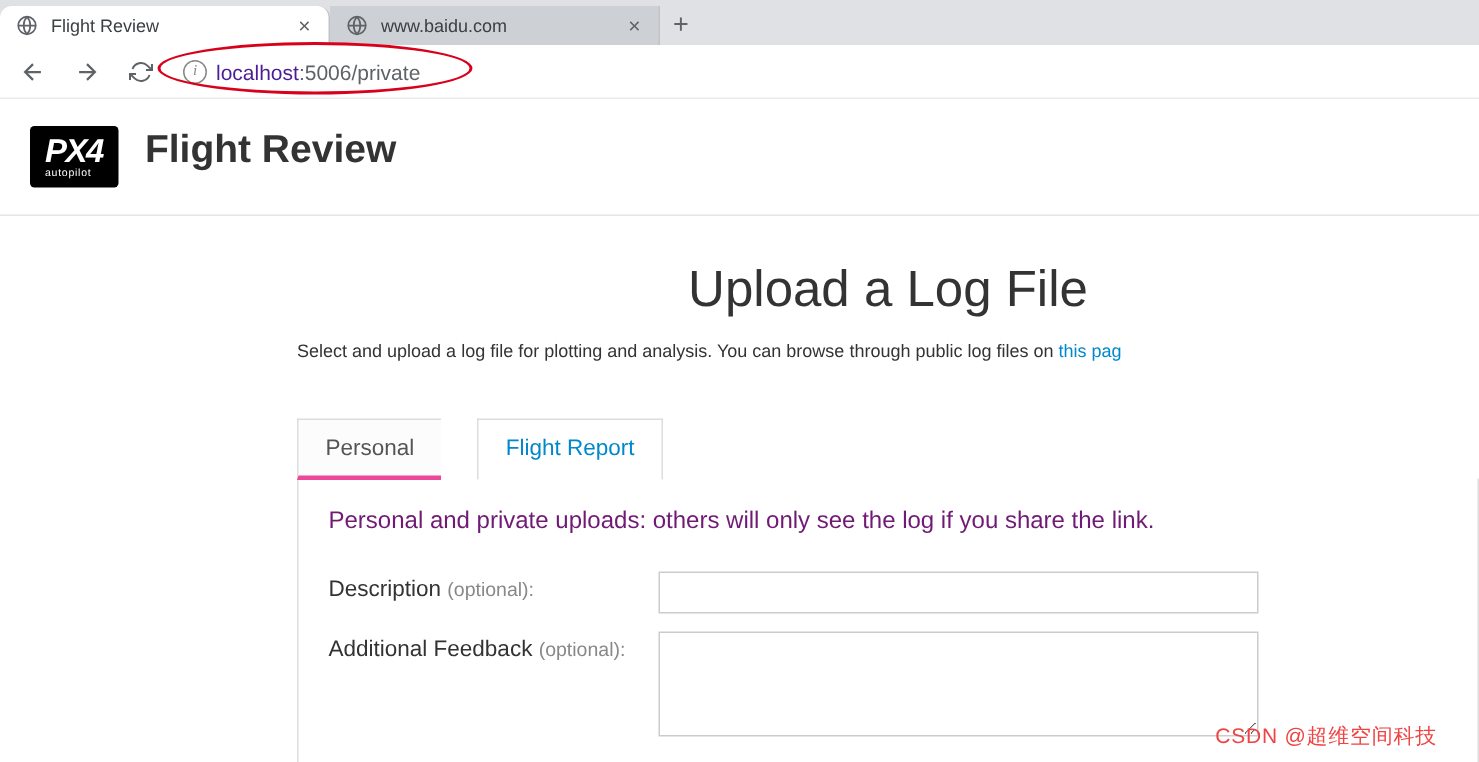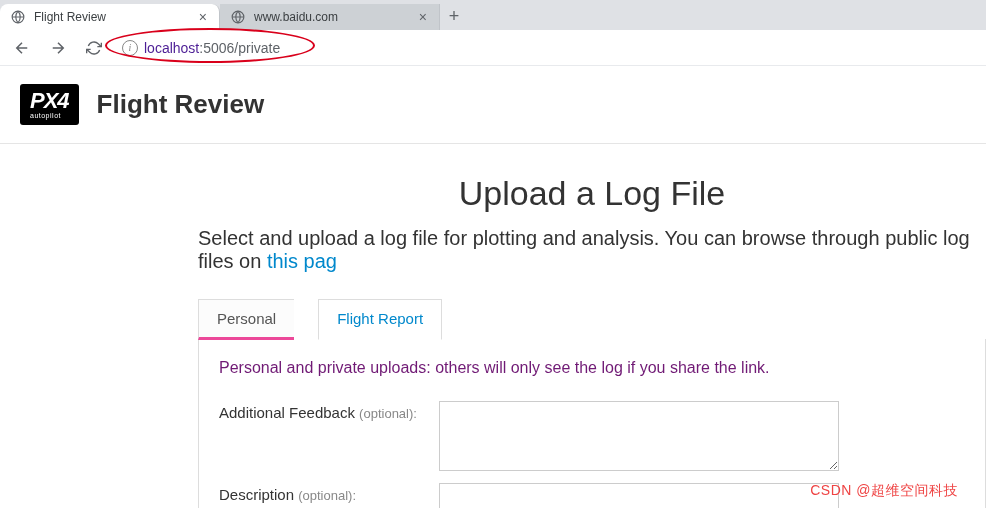--- a/index.html
+++ b/index.html
@@ -20,29 +20,29 @@
     .info-icon { width: 16px; height: 16px; border: 1px solid #888; border-radius: 50%; display: flex; align-items: center; justify-content: center; font-size: 10px; color: #888; font-style: italic; font-family: serif; }
     .url-area { display: flex; align-items: center; gap: 6px; flex: 1; padding-left: 6px; position: relative; }
     .url-text { font-size: 14px; color: #5f6368; }
     .url-host { color: #4c1d95; }
     
     
     .annotation { position: absolute; left: 105px; top: 28px; width: 210px; height: 35px; border: 2px solid #d9001b; border-radius: 50%; pointer-events: none; z-index: 100; }
     
     
     .page { background: #fff; }
-    .page-header { display: flex; align-items: center; padding: 18px 20px; gap: 18px; border-bottom: 1px solid #e5e5e5; }
+    .page-header { display: flex; padding: 18px 20px; gap: 18px; border-bottom: 1px solid #e5e5e5; }
     .logo-box { background: #000; color: #fff; padding: 6px 10px; border-radius: 3px; font-style: italic; font-weight: bold; line-height: 1; }
     .logo-main { font-size: 22px; letter-spacing: -1px; }
     .logo-sub { font-size: 7px; letter-spacing: 0.5px; font-style: normal; font-weight: normal; display: block; }
     .page-title { font-size: 26px; font-weight: bold; color: #333; }
     
     .content { padding: 30px 0 0 198px; }
     .h1 { font-size: 34px; font-weight: 300; color: #333; margin-bottom: 14px; text-align: center; }
-    .sub { font-size: 20px; color: #333; margin-bottom: 26px; }
+    .sub { font-size: 12px; color: #333; margin-bottom: 38px; }
     .sub a { color: #0088cc; text-decoration: none; }
     
     .tabs-widget { display: flex; }
     .tabw { padding: 10px 18px; font-size: 15px; border: 1px solid #ddd; cursor: pointer; color: #555; }
     .tabw.active { color: #0088cc; border-bottom-color: #fff; position: relative; z-index: 2; margin-left: 24px; }
     .tabw:not(.active) { border-right: none; border-bottom: 3px solid #ec4899; background: #fcfcfc; }
     
     .panel { border: 1px solid #ddd; border-top: none; padding: 20px; margin-top: -1px; }
     .panel-note { font-size: 16px; color: #701a75; margin-bottom: 24px; }
     .form-row { display: flex; align-items: flex-start; margin-bottom: 12px; }
@@ -122,27 +122,27 @@
 
     <div class="tabs-widget">
       <div class="tabw">Personal</div>
       <div class="tabw active">Flight Report</div>
     </div>
 
     <div class="panel">
       <p class="panel-note">Personal and private uploads: others will only see the log if you share the link.</p>
       <div class="form-row">
         <div class="form-label">
+          <span>Description</span> <span class="optional">(optional):</span>
+        </div>
+        <input class="form-input" style="">
+      </div>
+      <div class="form-row">
+        <div class="form-label">
           <span>Additional Feedback</span> <span class="optional">(optional):</span>
         </div>
         <textarea class="form-input tall" style=""></textarea>
-      </div>
-      <div class="form-row">
-        <div class="form-label">
-          <span>Description</span> <span class="optional">(optional):</span>
-        </div>
-        <input class="form-input" style="">
       </div>
     </div>
   </div>
 </div>
 
 <div class="watermark">CSDN @超维空间科技</div>
 
 </body></html>

